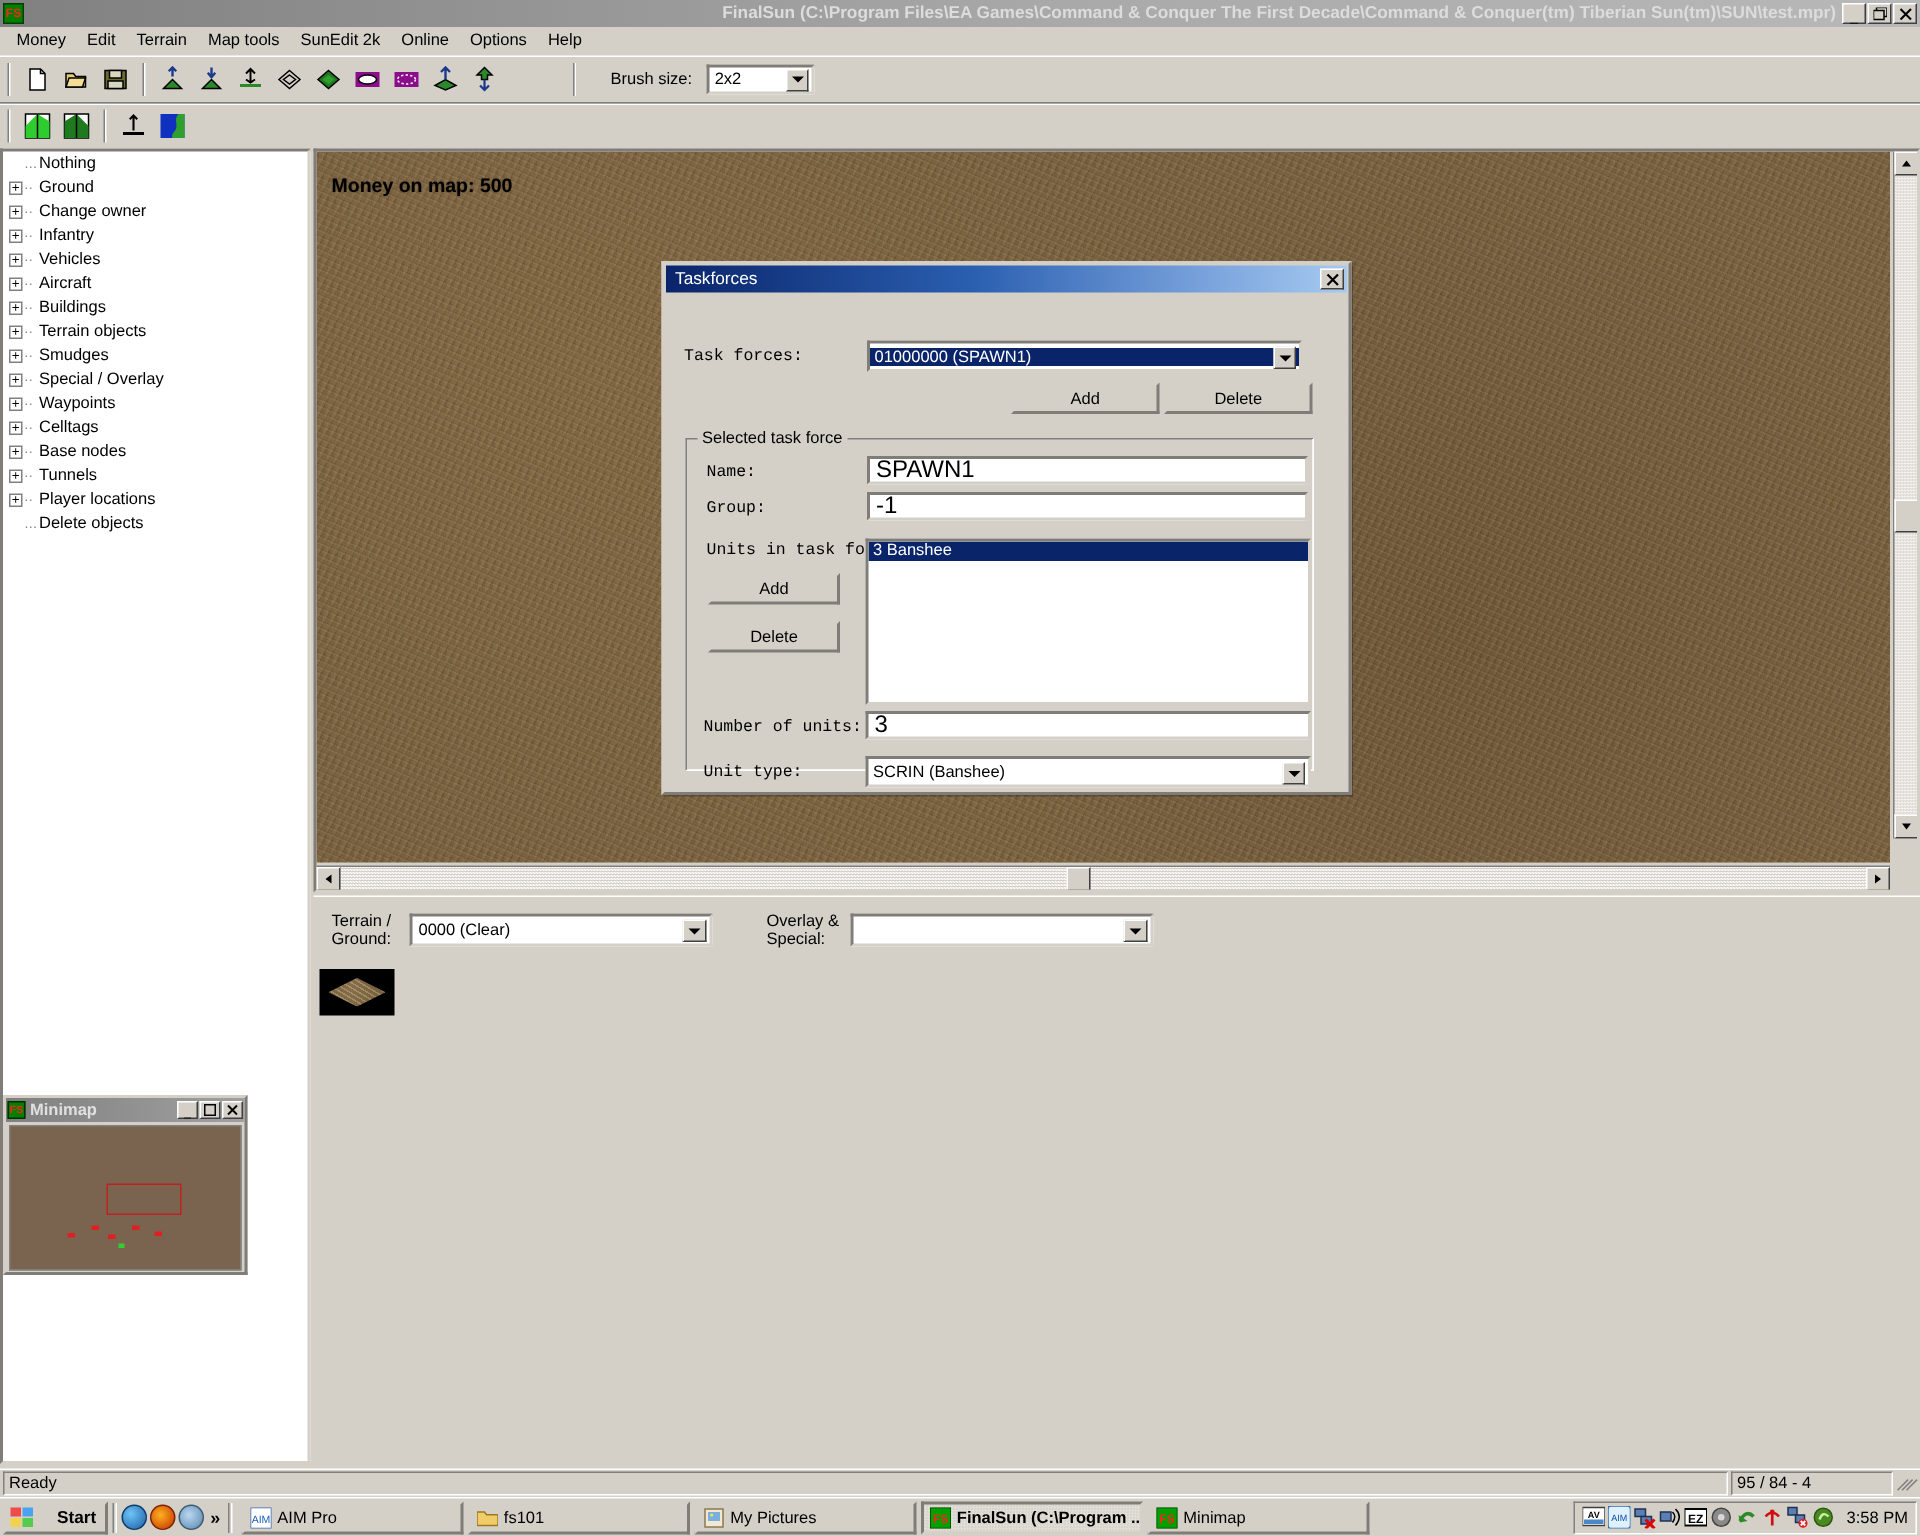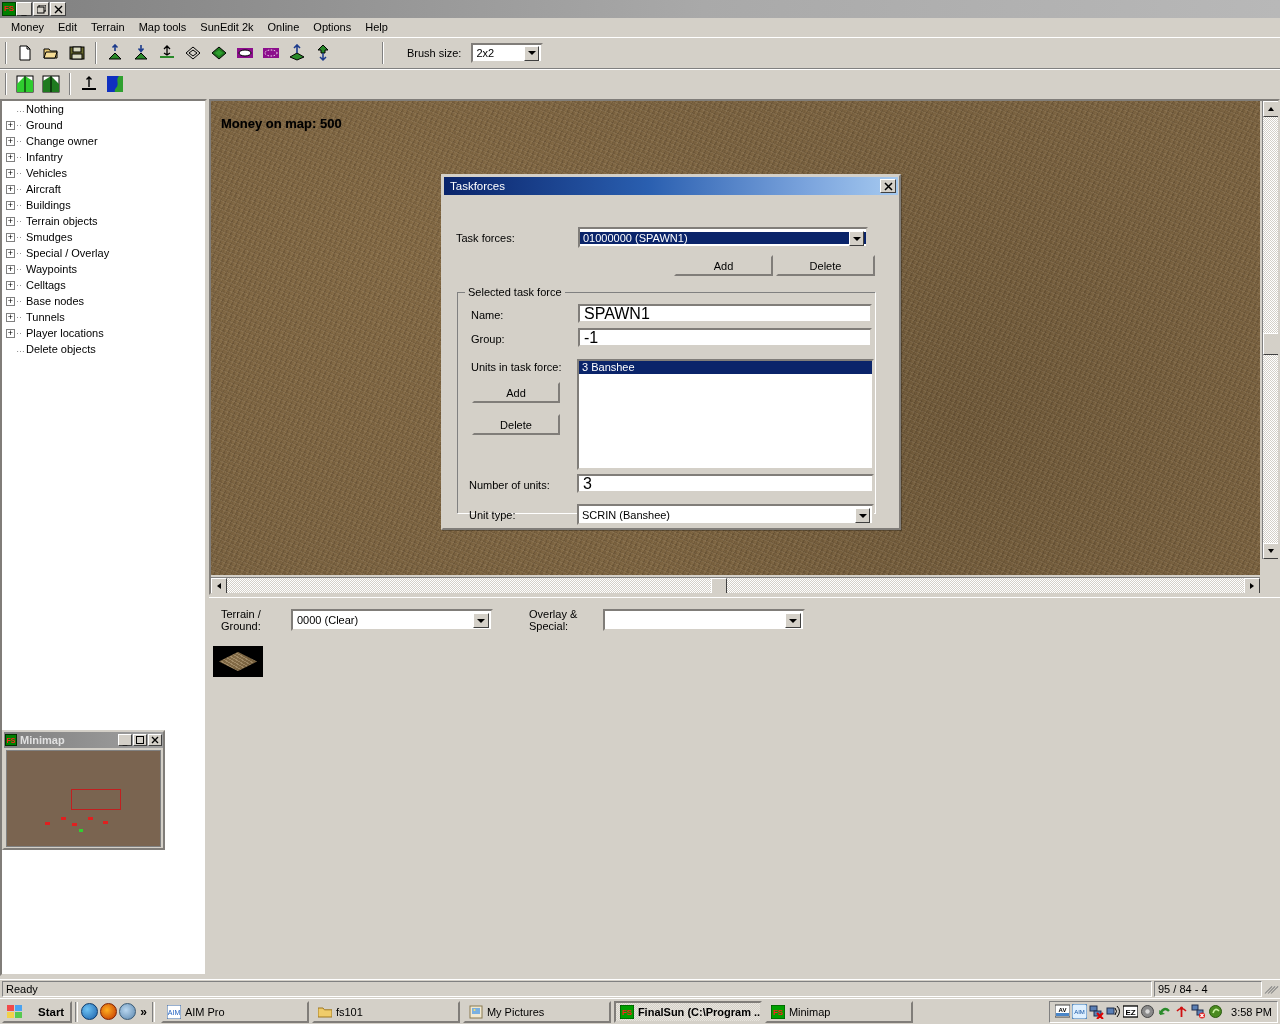--- a/index.html
+++ b/index.html
@@ -150,21 +150,21 @@
 
   
   .tilepanel {
     position:absolute; left:209px; top:597px; width:1071px; height:379px;
     background:#d4d0c8; border-top:1px solid #fff;
   }
   .tp-controls { position:absolute; left:12px; top:10px; display:flex; align-items:center; }
   .tp-lbl { font-size:11px; line-height:12px; width:48px; }
   .tp-combo {
     width:202px;height:22px;background:#fff;border:2px inset #d4d0c8;
-    position:relative; display:flex; align-items:center; margin-left:22px;
+    position:relative; display:flex; align-items:center; margin-left:4px;
   }
   .tp-combo .val { padding-left:4px; font-size:11px; }
   .tp-combo .combo-arrow { right:2px; top:2px; width:16px;height:15px; }
   .tile-strip {
     position:absolute; left:3px; top:48px; width:1065px; height:40px;
     background:#d4d0c8;
   }
   .tile-thumb {
     position:absolute; left:1px; top:0; width:50px; height:31px; background:#000;
     display:flex; align-items:center; justify-content:center;
@@ -221,21 +221,21 @@
     display:flex; align-items:center; padding:0 2px;
   }
   .dlg-title span.t { color:#fff; font-weight:normal; font-size:11.5px; padding-left:4px;text-align:right; }
   .dlg-close {
     margin-left:auto; width:16px;height:14px;background:#d4d0c8;
     border:1px solid; border-color:#fff #404040 #404040 #fff;
     display:flex;align-items:center;justify-content:center;
     font-size:9px;font-weight:bold;line-height:1;
   }
   .dlg-body { position:relative; padding:0; }
-  .row-label { position:absolute; font-size:11px; color:#000; }
+  .row-label { position:absolute; font-size:11px; color:#000;font-family:Liberation Mono, monospace; }
   .dlg-combo {
     position:absolute; background:#fff; border:2px inset #d4d0c8;
     display:flex; align-items:center;
   }
   .dlg-combo .val { padding-left:3px; font-size:11px; }
   .dlg-combo.sel .val { background:#0a246a; color:#fff; display:block; width:100%; }
   .dlg-combo .combo-arrow { right:2px; top:2px; }
   .dlg-btn {
     position:absolute; background:#d4d0c8;
     border:2px outset #d4d0c8;
@@ -327,20 +327,21 @@
   .tray-ico { width:15px;height:15px; }
   .clock { font-size:11px; padding-left:6px; }
 </style>
 </head>
 <body>
 
 <div class="app">
 
   <div class="titlebar">
     <div class="title-ico">FS</div>
+    <div class="title-text">FinalSun (C:\Program Files\EA Games\Command &amp; Conquer The First Decade\Command &amp; Conquer(tm) Tiberian Sun(tm)\SUN\test.mpr)</div>
     <div class="tbtns">
       <div class="tbtn">
           <span style="margin-top:5px">_</span>
         </div>
       <div class="tbtn">
         <svg width="9" height="9" viewBox="0 0 9 9">
             <rect x="2" y="0" width="7" height="6" fill="none" stroke="#000"></rect>
             <rect x="0" y="2" width="7" height="6" fill="#d4d0c8" stroke="#000"></rect>
           </svg>
       </div>

